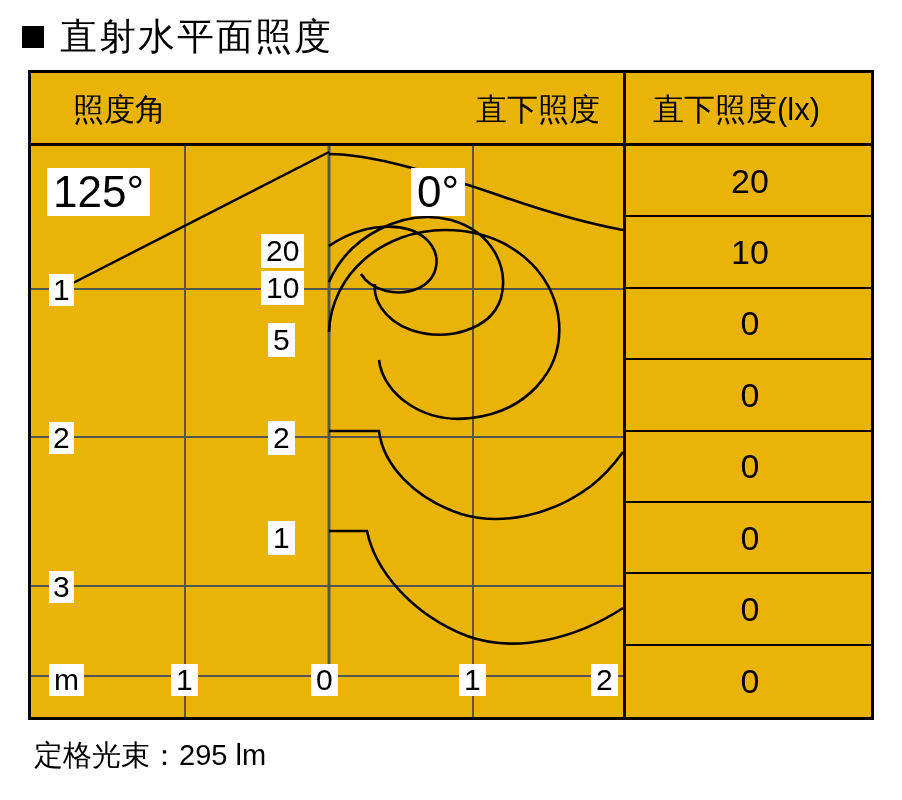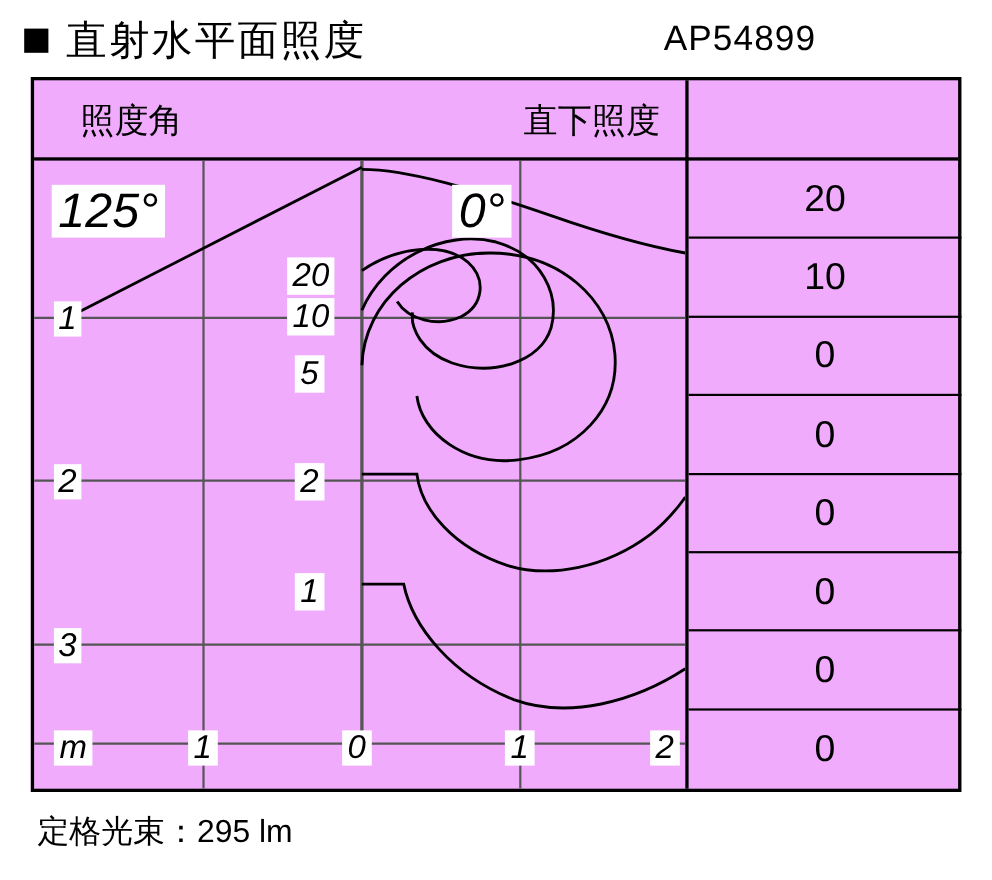--- a/index.html
+++ b/index.html
@@ -50,21 +50,21 @@
 
   
   #chart-frame {
     position: absolute;
     left: 28px;
     top: 70px;
     width: 846px;
     height: 650px;
     border: 3px solid #000;
     box-sizing: border-box;
-    background: #f0abfc;
+    background: #eab308;
   }
 
   
   #frame-header {
     position: absolute;
     left: 0; top: 0;
     width: 100%;
     height: 73px;
     border-bottom: 3px solid #000;
     box-sizing: border-box;
@@ -102,21 +102,20 @@
   }
 
   
   #plot-area {
     position: absolute;
     left: 0;
     top: 73px;
     width: 592px;
     height: 571px;
     overflow: hidden;
-    font-style: italic;
   }
   #plot-svg {
     position: absolute;
     left: 0; top: 0;
   }
 
   
   .callout {
     position: absolute;
     background: #fff;
@@ -211,28 +210,28 @@
     font-size: 29px;
     white-space: nowrap;
   }
 </style>
 </head>
 <body>
 
 <div id="header">
   <div id="header-marker"></div>
   <div id="header-title">直射水平面照度</div>
-  <div id="header-code">AP54899</div>
 </div>
 
 <div id="chart-frame">
 
   <div id="frame-header">
     <div id="label-illum-angle">照度角</div>
     <div id="label-beam-angle">直下照度</div>
+    <div id="label-direct-illum">直下照度(lx)</div>
   </div>
 
   <div id="frame-divider"></div>
 
   <div id="plot-area">
 
     <svg id="plot-svg" width="592" height="571" viewBox="0 0 592 571">
 
       <g stroke="#555" stroke-width="2" fill="none">
         <line x1="0" y1="143" x2="592" y2="143"></line>

